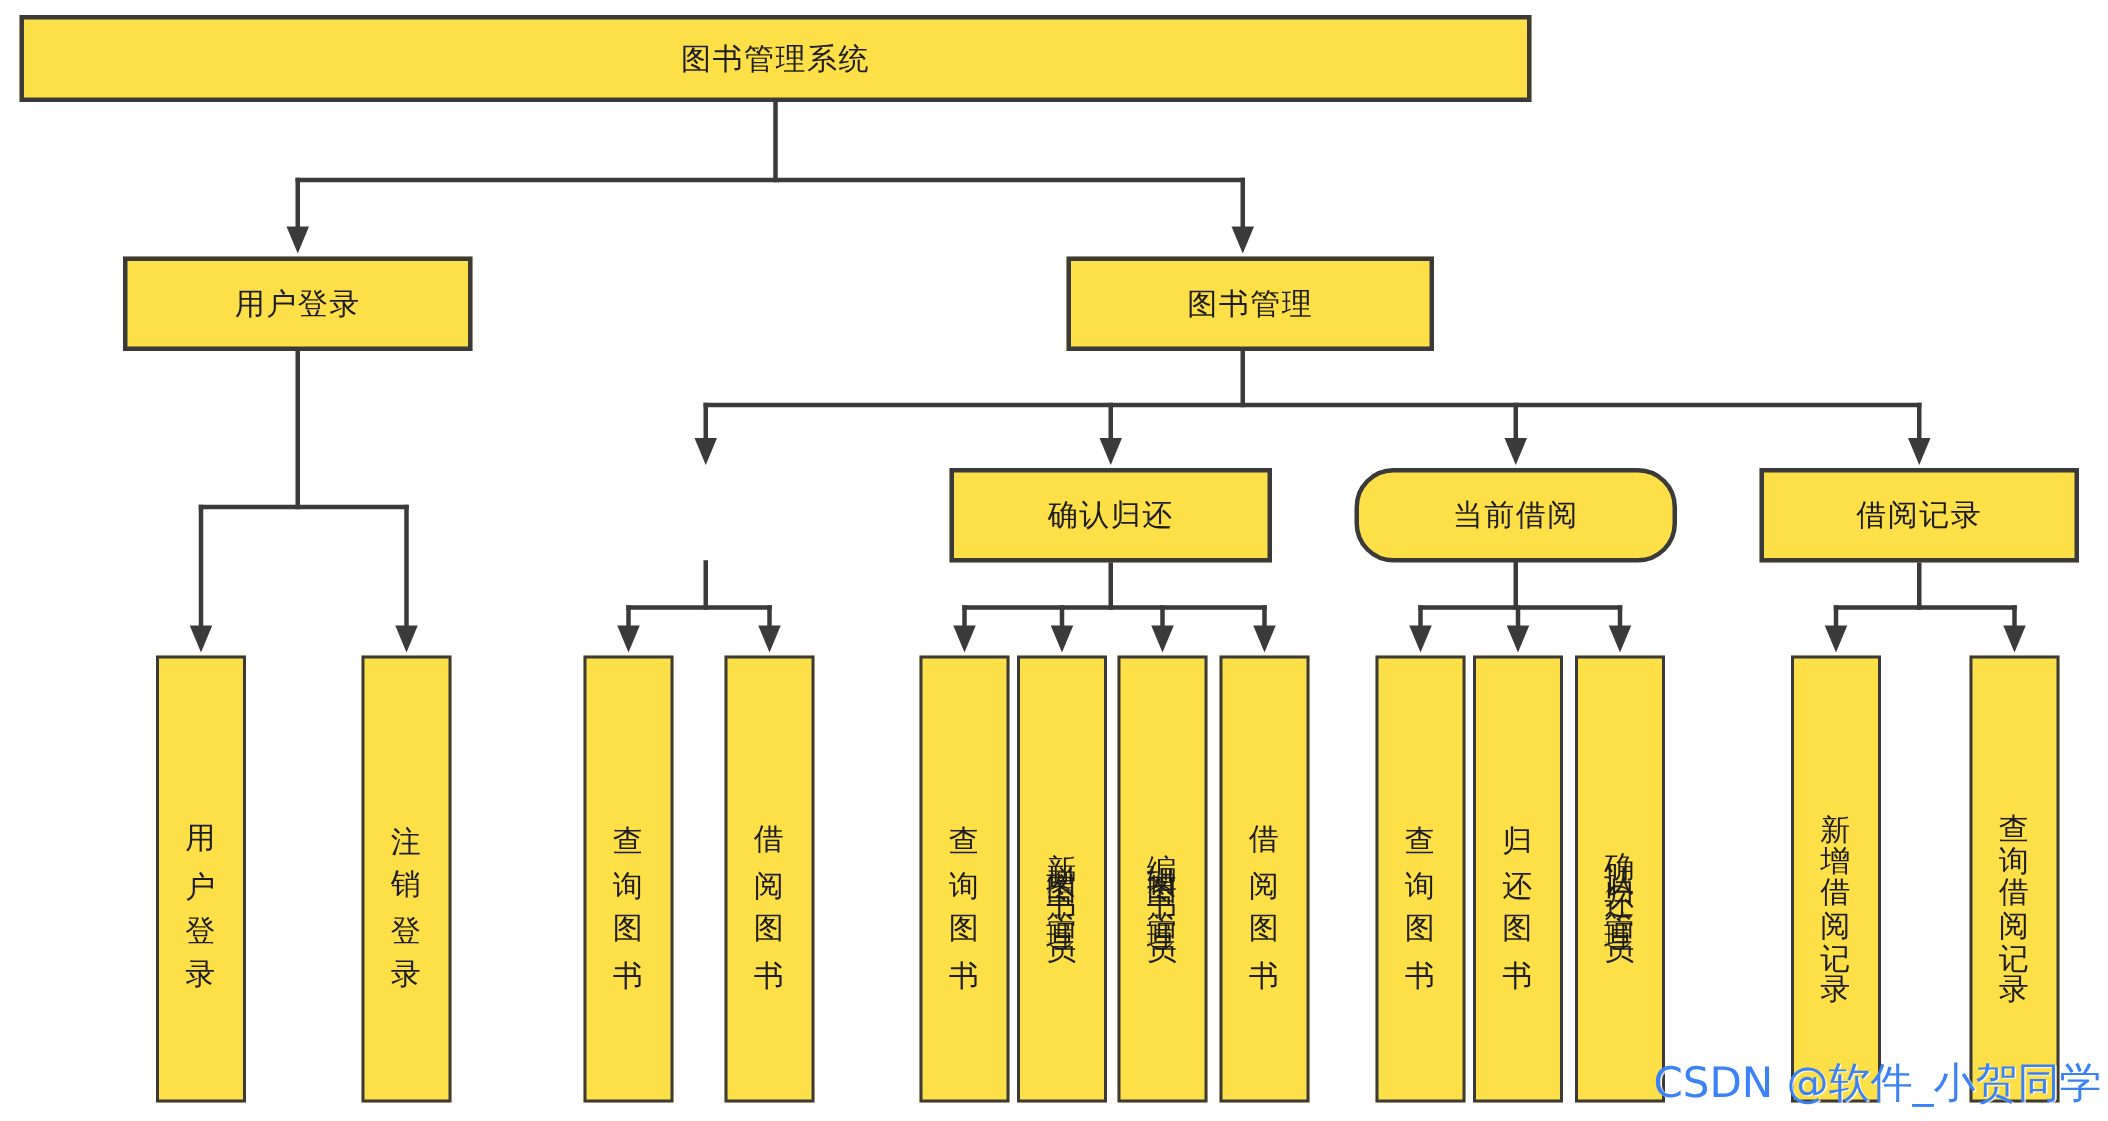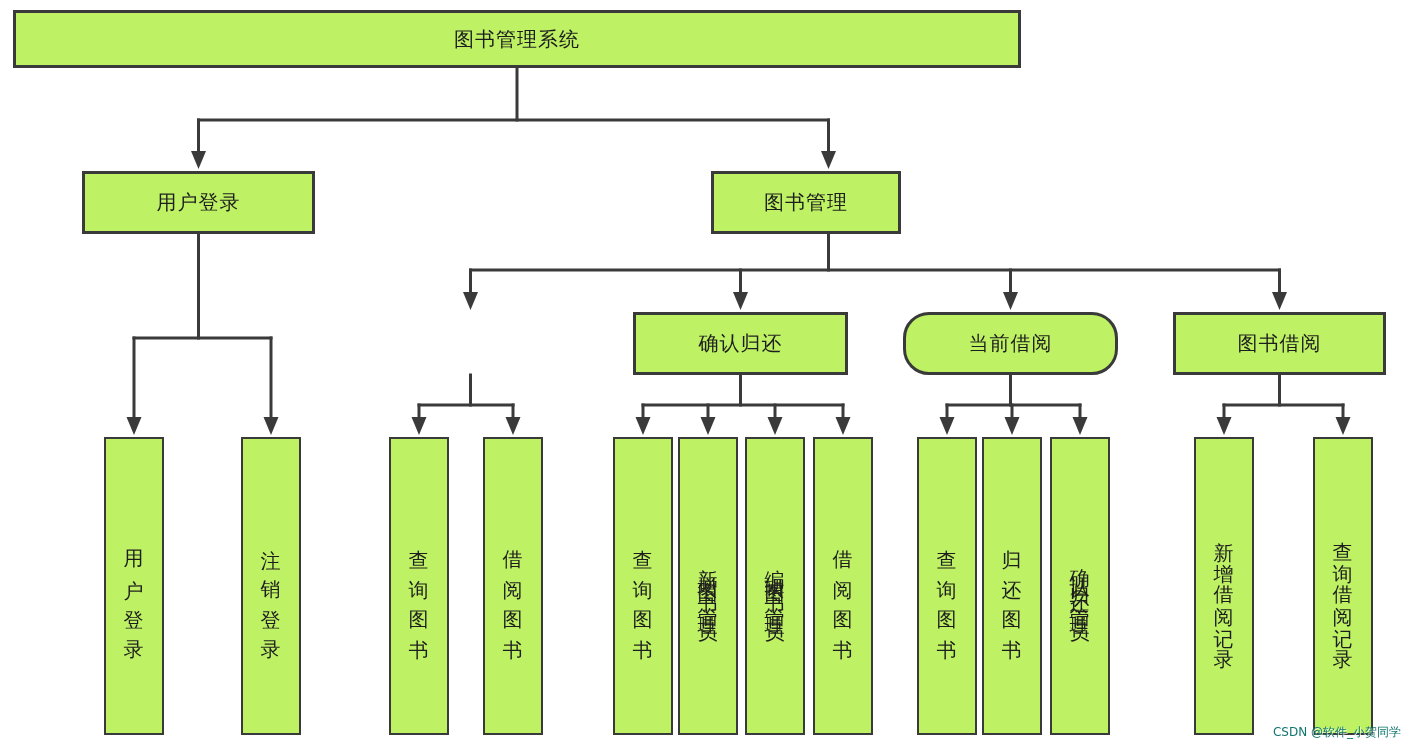--- a/index.html
+++ b/index.html
@@ -27,21 +27,21 @@
     stroke-linecap: square;
     fill: none;
   }
   .arrowhead {
     fill: #3a3a3a;
     stroke: none;
   }
   .node {
     position: absolute;
     box-sizing: border-box;
-    background: #bef264;
+    background: #fde047;
     border: 3px solid #3a3a3a;
     display: flex;
     align-items: center;
     justify-content: center;
     z-index: 2;
     color: #1d1d1d;
   }
   .hbox .label {
     font-size: 20px;
     letter-spacing: 1px;
@@ -56,22 +56,22 @@
     text-orientation: mixed;
     font-size: 20px;
     line-height: 1;
     color: #1d1d1d;
   }
   #watermark {
     position: absolute;
     right: 4px;
     bottom: 6px;
     z-index: 10;
-    font-size: 12px;
-    color: #0f766e;
+    font-size: 28px;
+    color: #3b82f6;
     text-shadow: 1px 1px 0 rgba(255,255,255,0.8);
     white-space: nowrap;
   }
 </style>
 </head>
 <body>
 
 <div id="stage">
   <svg id="connectors" width="1405" height="747">
       <line x1="517" y1="68" x2="517" y2="120" class="connector-line"></line>
@@ -127,31 +127,31 @@
       <line x1="1343" y1="405" x2="1343" y2="421" class="connector-line"></line>
       <path d="M 1343 435 L 1335.5 417 L 1350.5 417 Z" class="arrowhead"></path>
     </svg>
   <div id="watermark">CSDN @软件_小贺同学</div>
 <div class="node hbox" style="left: 13px; top: 10px; width: 1008px; height: 58px;">
       <span class="label">图书管理系统</span>
     </div>
     <div class="node hbox" style="left: 82px; top: 171px; width: 233px; height: 63px;">
       <span class="label">用户登录</span>
     </div>
-    <div class="node hbox" style="left: 711px; top: 171px; width: 190px; height: 63px;">
+    <div class="node hbox" style="left: 711px; top: 171px; width: 245px; height: 63px;">
       <span class="label">图书管理</span>
     </div>
     <div class="node hbox" style="left: 633px; top: 312px; width: 215px; height: 63px;">
       <span class="label">确认归还</span>
     </div>
     <div class="node hbox" style="left: 903px; top: 312px; width: 215px; height: 63px; border-radius: 26px;">
       <span class="label">当前借阅</span>
     </div>
     <div class="node hbox" style="left: 1173px; top: 312px; width: 213px; height: 63px;">
-      <span class="label">图书借阅</span>
+      <span class="label">借阅记录</span>
     </div>
     <div class="node vbox" style="left: 104px; top: 437px; width: 60px; height: 298px;">
       <span class="label" style="letter-spacing: 30px; padding-top: 15px;">用户登录</span>
     </div>
     <div class="node vbox" style="left: 241px; top: 437px; width: 60px; height: 298px;">
       <span class="label" style="letter-spacing: 30px; padding-top: 15px;">注销登录</span>
     </div>
     <div class="node vbox" style="left: 389px; top: 437px; width: 60px; height: 298px;">
       <span class="label" style="letter-spacing: 30px; padding-top: 15px;">查询图书</span>
     </div>

